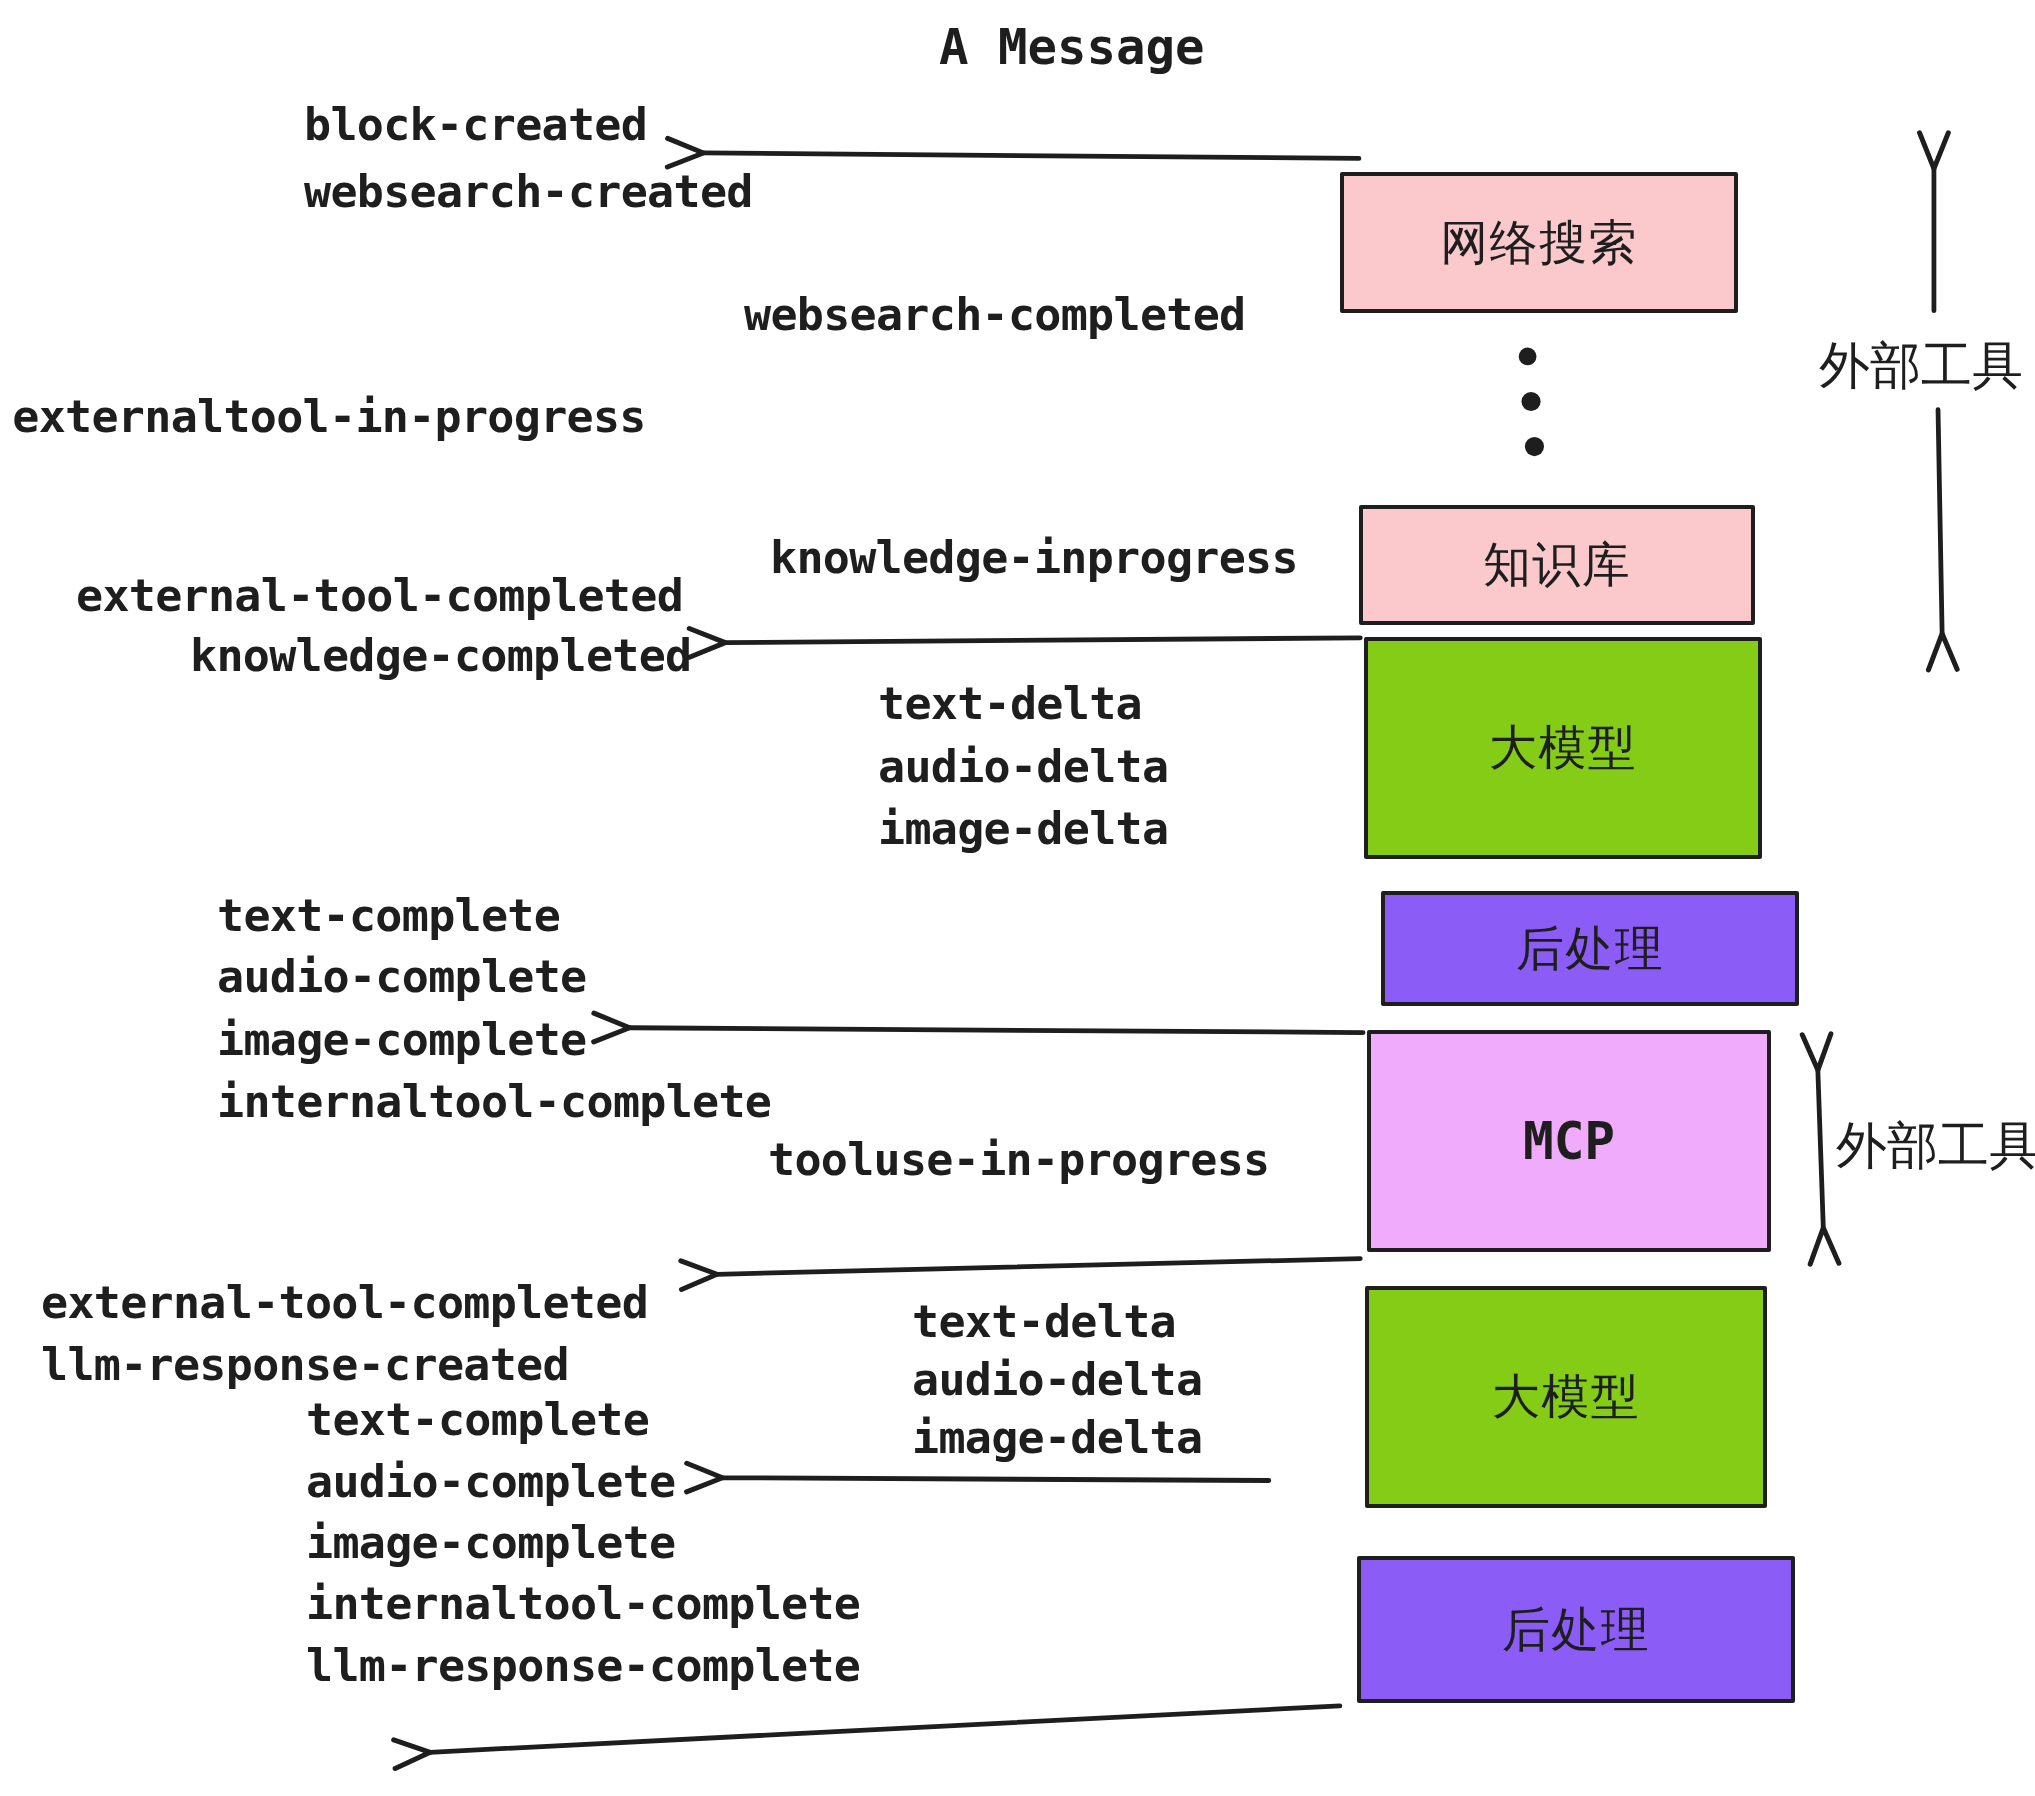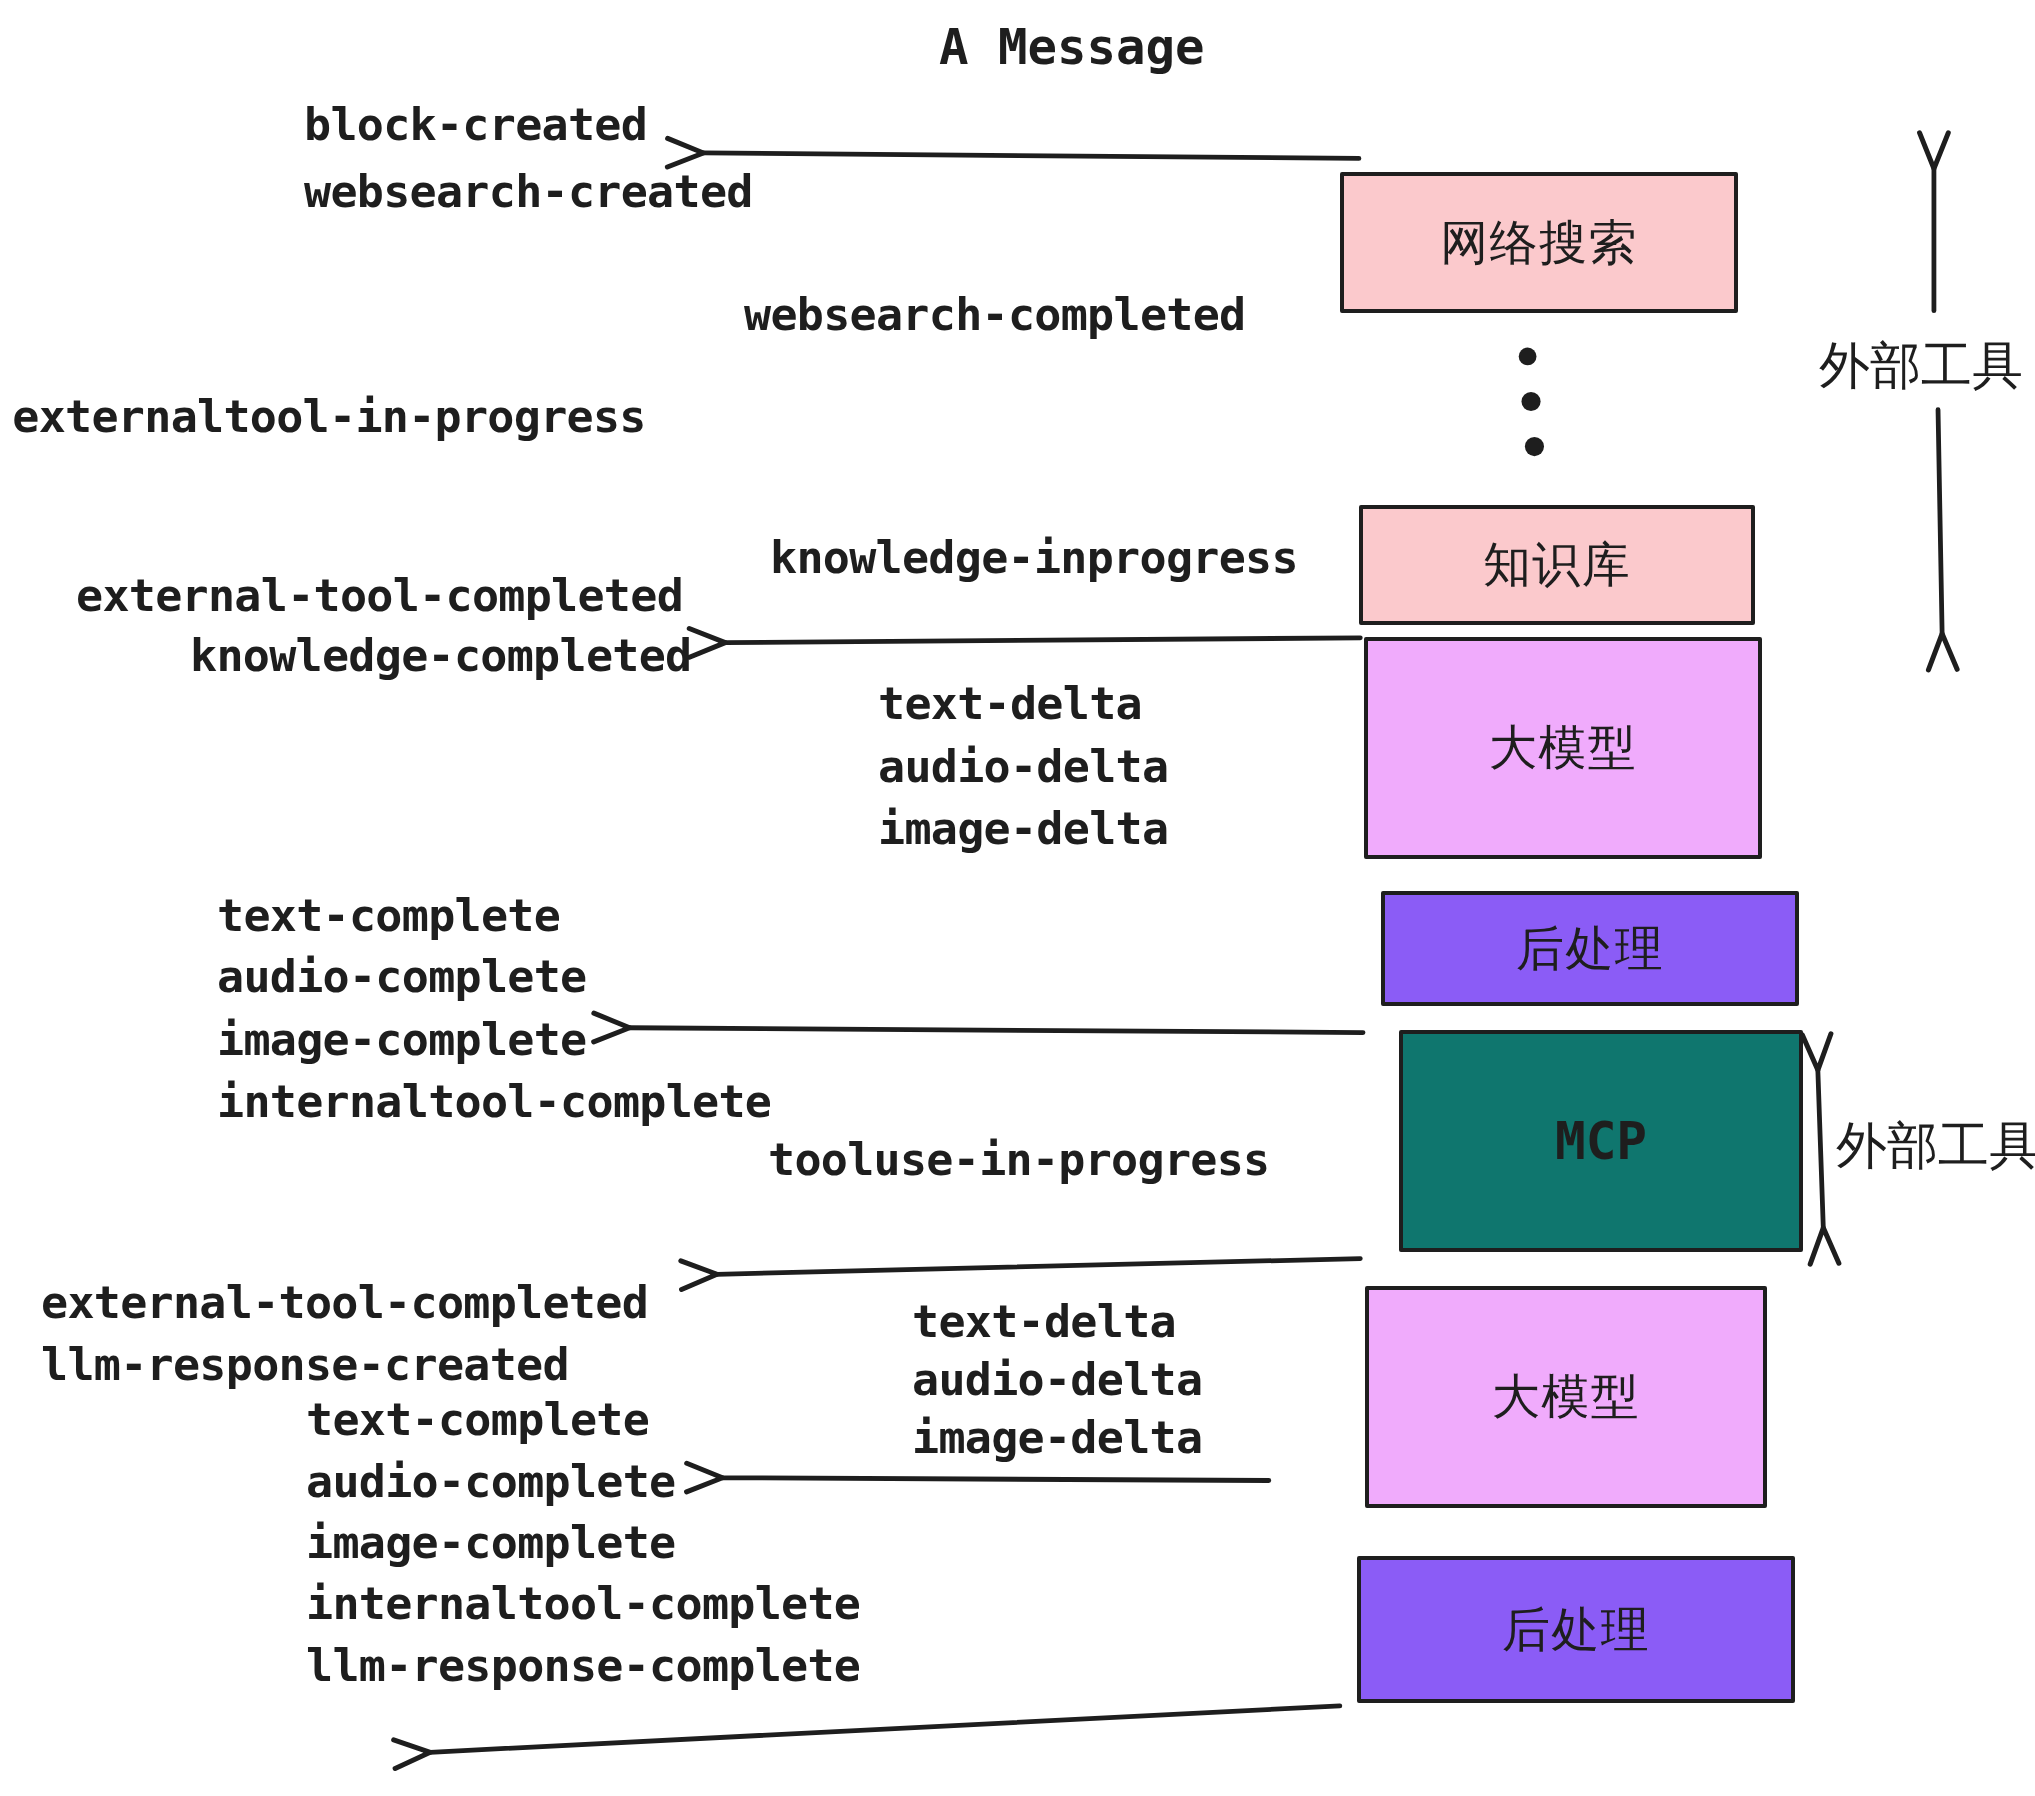--- a/index.html
+++ b/index.html
@@ -34,22 +34,22 @@
     box-sizing:border-box;
   }
   .box .cn{
     font-family:"DejaVu Sans", sans-serif;
     font-size:48px;font-weight:400;letter-spacing:1.4px;white-space:nowrap;
   }
   .box .mono{
     font-size:51px;font-weight:700;white-space:nowrap;
   }
   .pink{background:#fbc9cc;}
-  .green{background:#f0abfc;}
-  .yellow{background:#0f766e;margin-left:32px;}
+  .green{background:#84cc16;}
+  .yellow{background:#f0abfc;}
   .white{background:#8b5cf6;margin-left:12px;}
   .side-label{
     position:absolute;
     font-family:"DejaVu Sans", sans-serif;
     font-size:51px;font-weight:500;white-space:nowrap;
   }
 </style>
 </head>
 <body>
 

